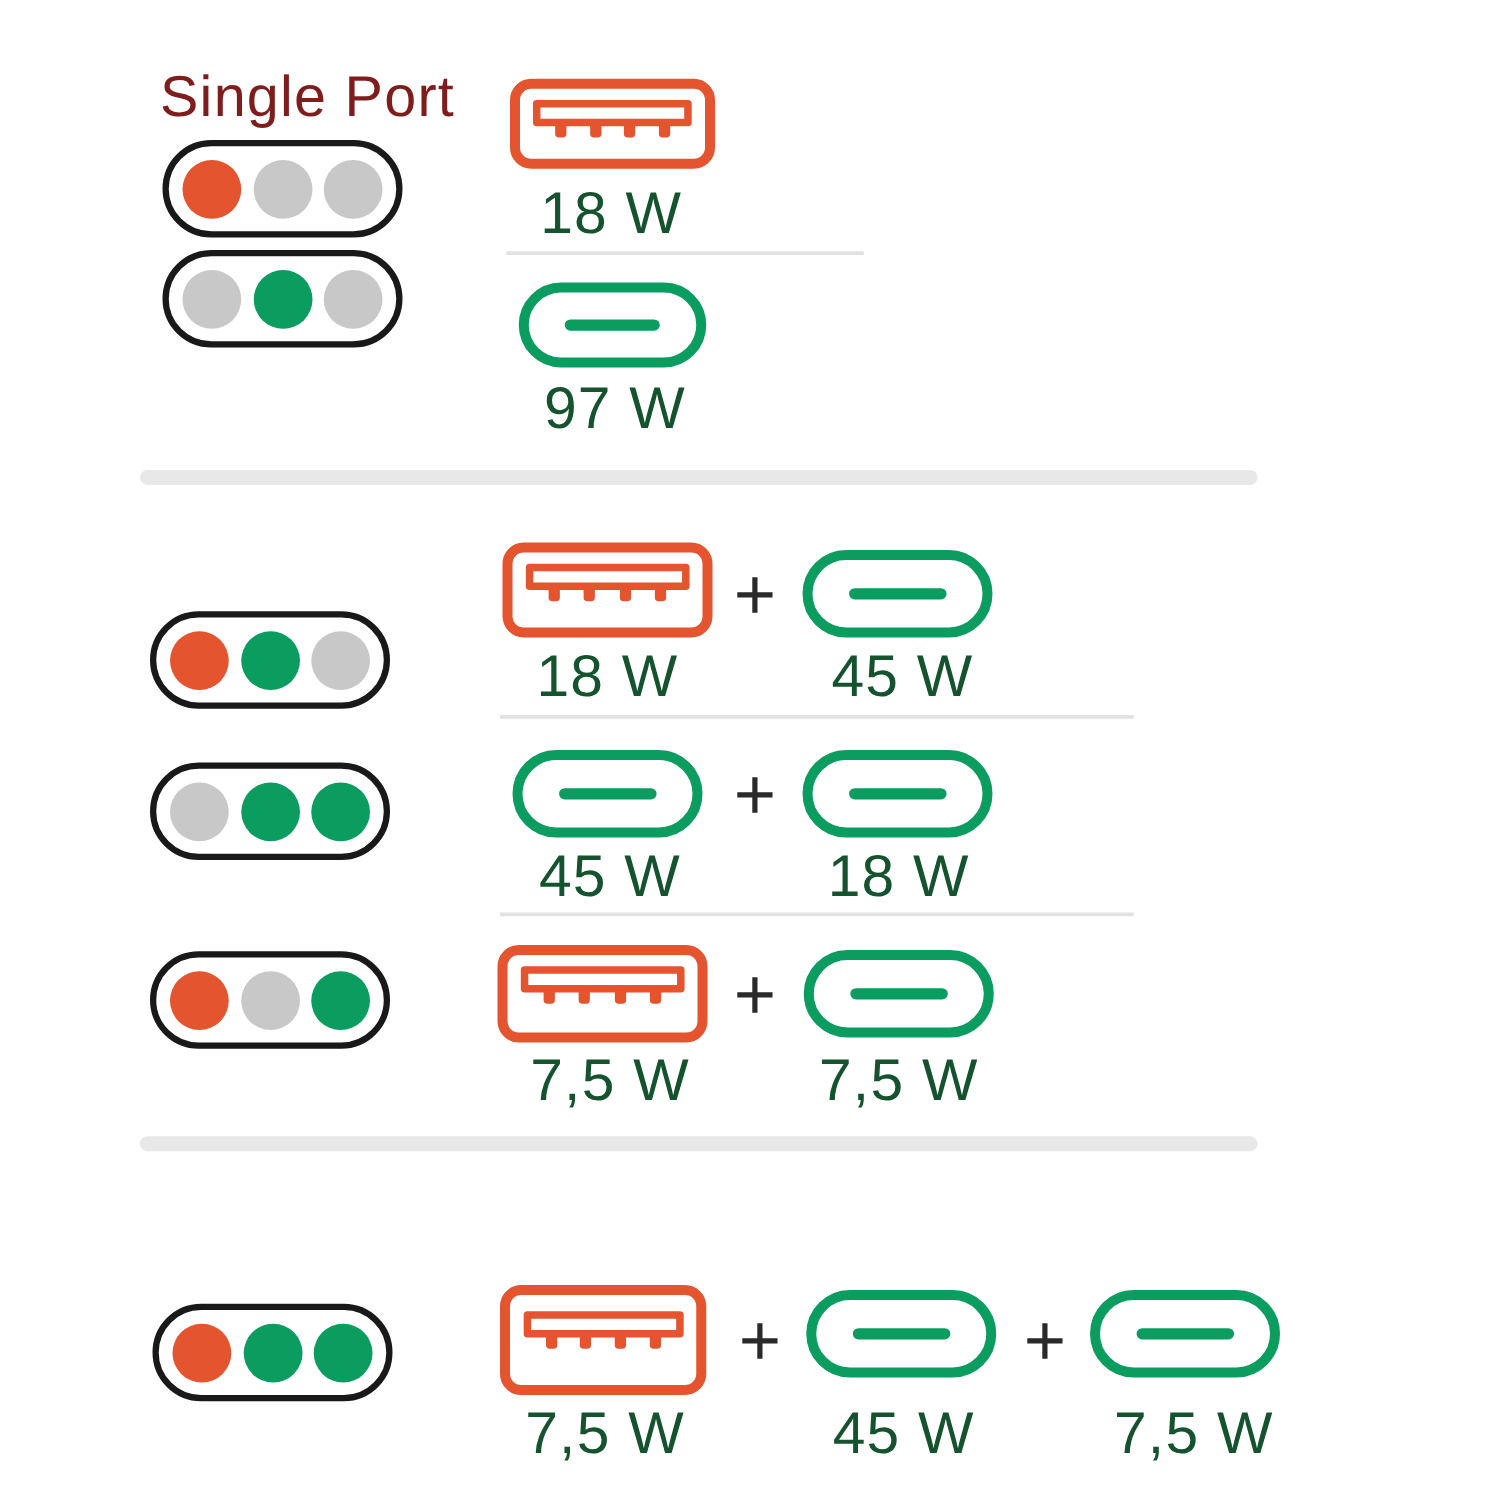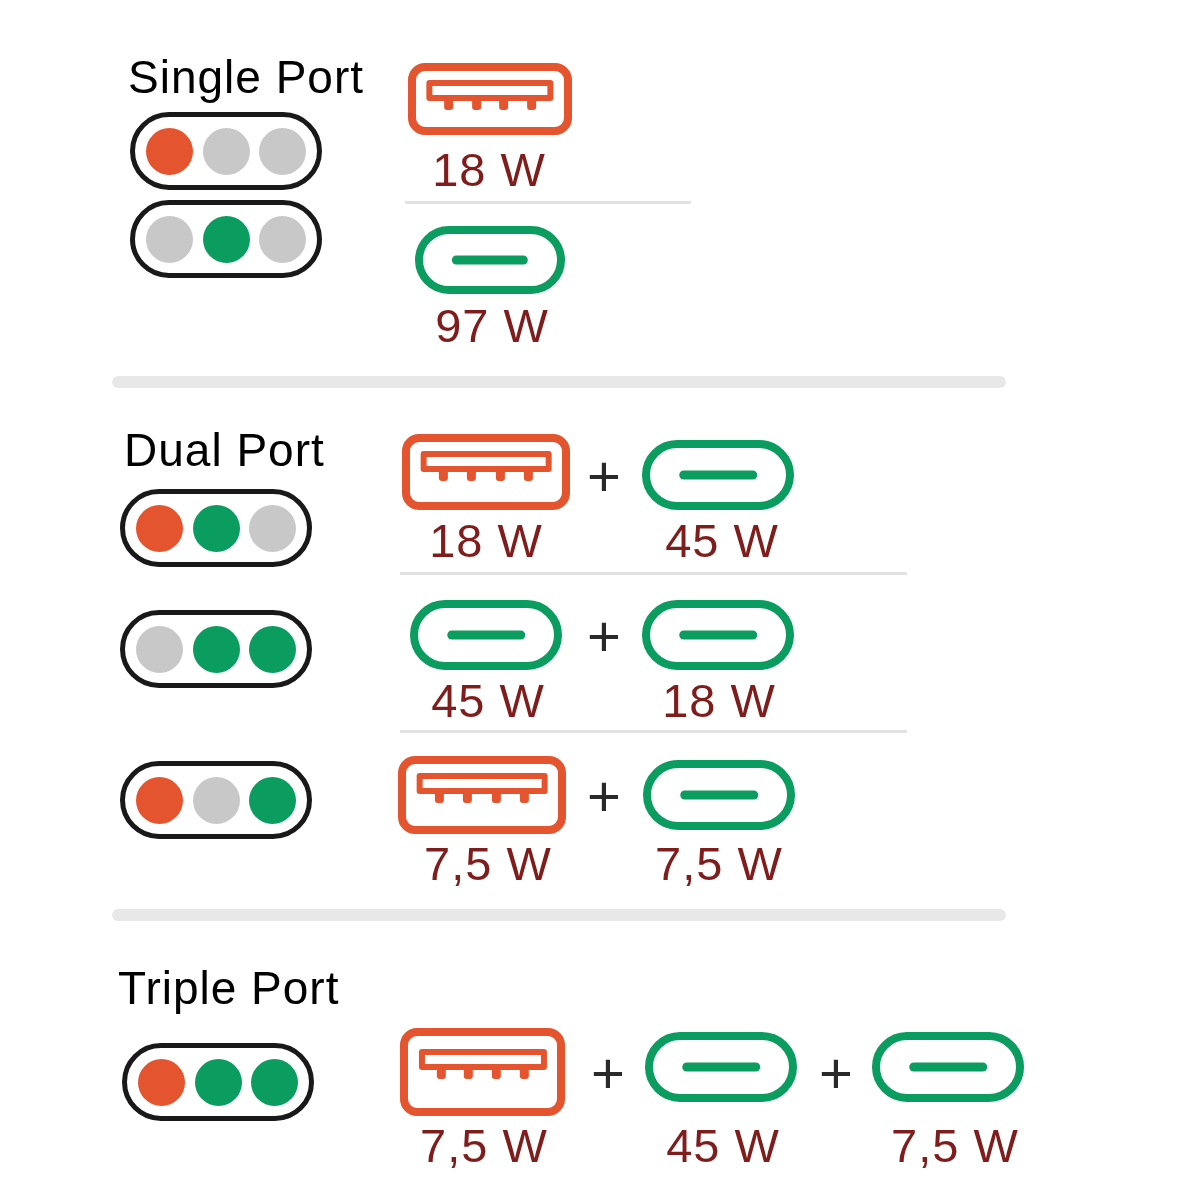--- a/index.html
+++ b/index.html
@@ -9,21 +9,21 @@
     background:#ffffff;
     font-family:"Liberation Sans", sans-serif;
     color:#2a2a2a;
     overflow:hidden;
   }
   
   .sec-title{
     position:absolute;
     font-size:46px;
     letter-spacing:1px;
-    color:#000000;
+    color:#7f1d1d;
     white-space:nowrap;
   }
   
   .pill{
     position:absolute;
     width:192px;height:78px;
     border:5px solid #191919;
     border-radius:40px;
     box-sizing:border-box;
     background:#ffffff;
@@ -78,21 +78,21 @@
     left:50%;top:50%;transform:translate(-50%,-50%);
     width:57%;height:9px;border-radius:5px;
     background:#0b9c5f;
   }
   
   .watt{
     position:absolute;
     transform:translateX(-50%);
     font-size:47px;
     letter-spacing:1px;
-    color:#7f1d1d;
+    color:#14532d;
     white-space:nowrap;
     line-height:1;
     text-align:right;
   }
   
   .plus{
     position:absolute;
     transform:translate(-50%,-50%);
     font-size:58px;
     color:#2a2a2a;
@@ -132,21 +132,20 @@
     <span class="dot green"></span>
     <span class="dot gray"></span>
   </div>
   <div class="usbc" style="left:415px;top:226px;width:150px;height:68px;">
     <span class="bar"></span>
   </div>
   <div class="watt" style="left:492px;top:302px;">97 W</div>
 
   <div class="sec-div" style="left:112px;top:376px;width:894px;"></div>
 
-  <div class="sec-title" style="left:124px;top:423px;">Dual Port</div>
 
   <div class="pill" style="left:120px;top:489px;">
     <span class="dot orange"></span>
     <span class="dot green"></span>
     <span class="dot gray"></span>
   </div>
   <div class="usba" style="left:402px;top:434px;width:168px;height:76px;">
     <span class="slot"></span>
     <span class="pins">
         <i></i>
@@ -197,21 +196,20 @@
   </div>
   <div class="plus" style="left:604px;top:796px;">+</div>
   <div class="usbc" style="left:643px;top:760px;width:152px;height:70px;">
     <span class="bar"></span>
   </div>
   <div class="watt" style="left:488px;top:840px;">7,5 W</div>
   <div class="watt" style="left:719px;top:840px;">7,5 W</div>
 
   <div class="sec-div" style="left:112px;top:909px;width:894px;"></div>
 
-  <div class="sec-title" style="left:118px;top:961px;">Triple Port</div>
 
   <div class="pill" style="left:122px;top:1043px;">
     <span class="dot orange"></span>
     <span class="dot green"></span>
     <span class="dot green"></span>
   </div>
   <div class="usba tall" style="left:400px;top:1028px;width:165px;height:88px;">
     <span class="slot"></span>
     <span class="pins">
         <i></i>

